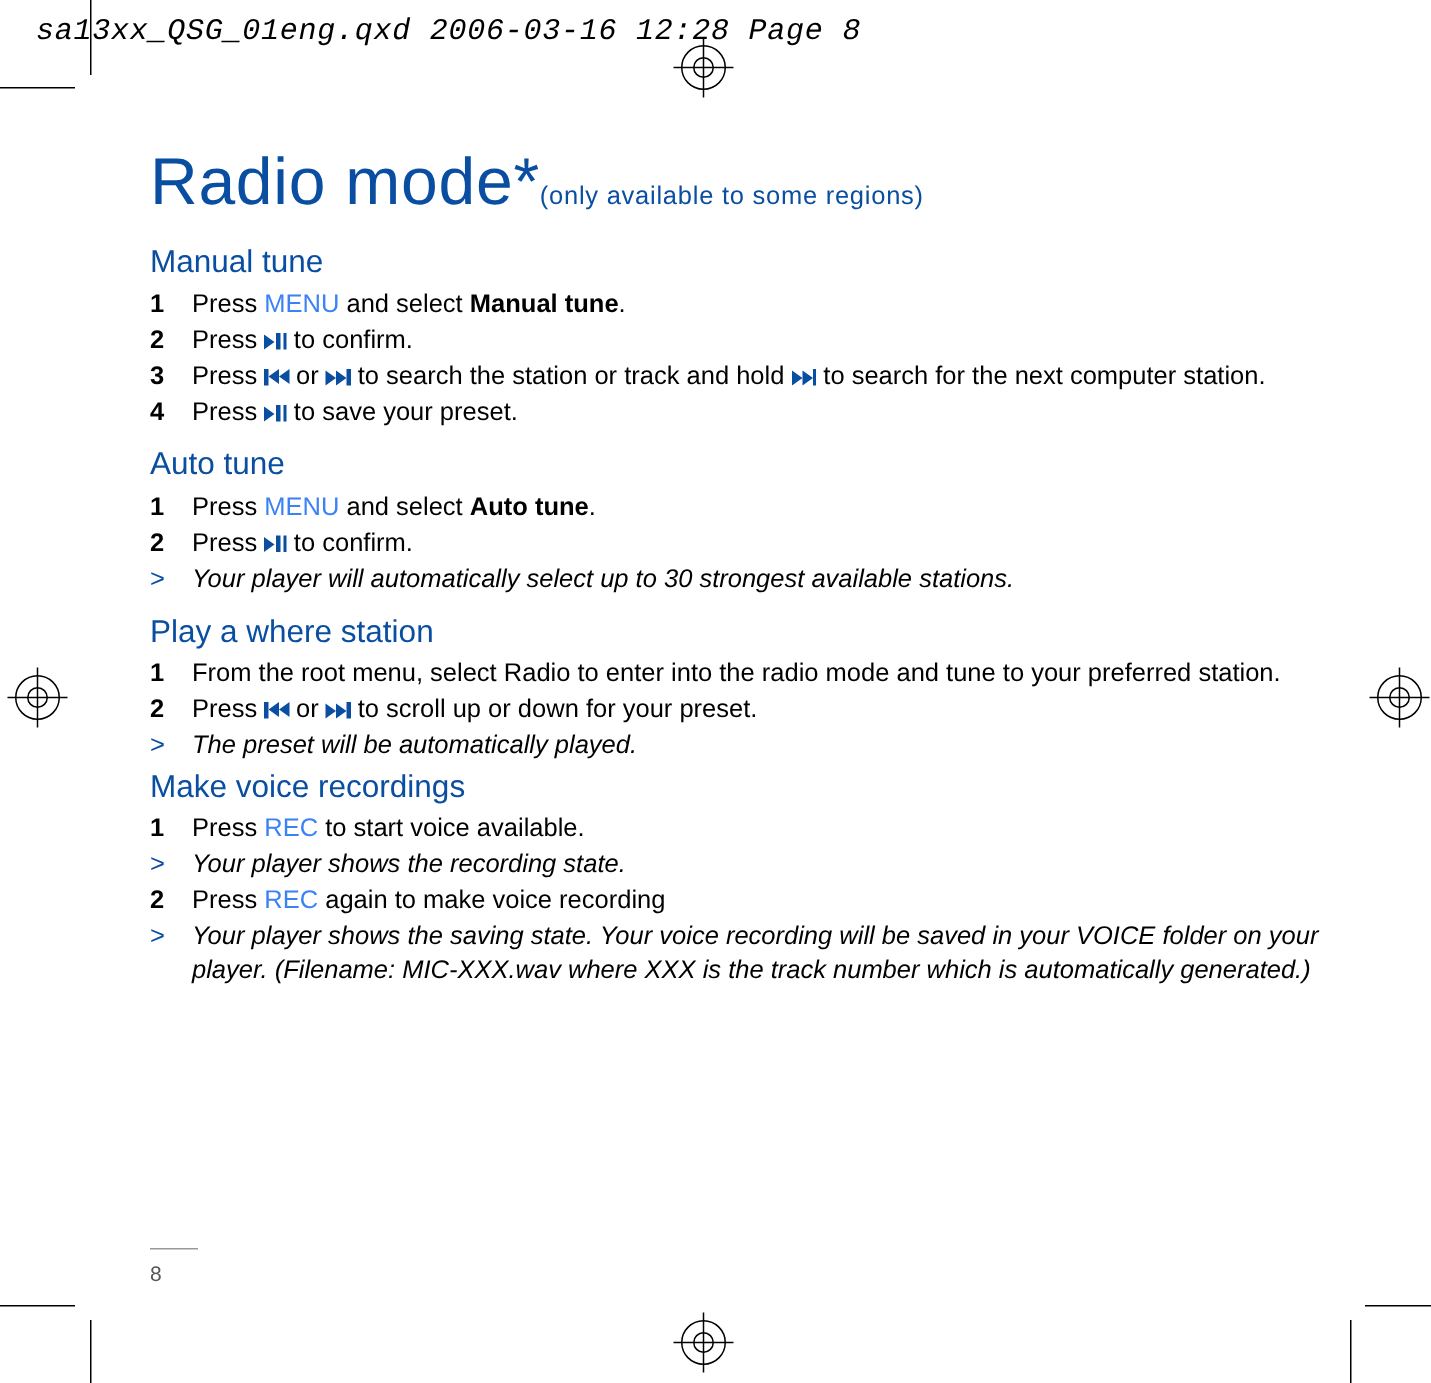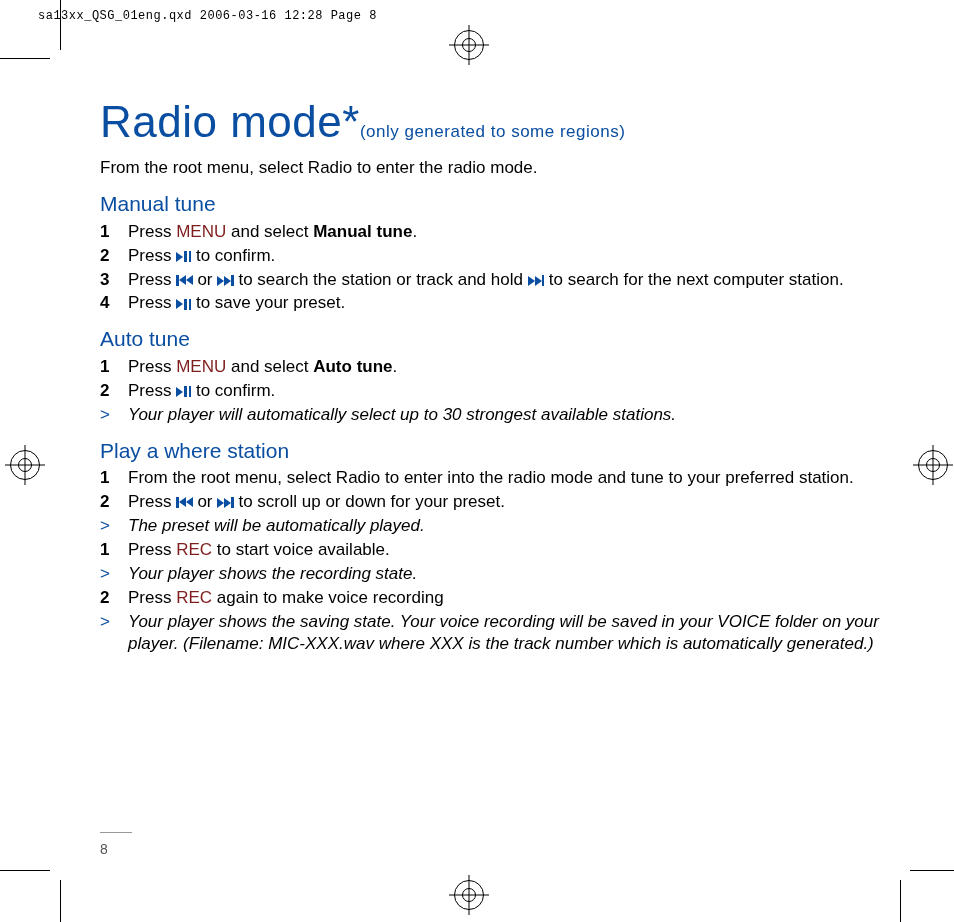--- a/index.html
+++ b/index.html
@@ -10,24 +10,25 @@
     width: 954px;
     height: 922px;
     position: relative;
     color: #000;
     font-size: 17px;
     line-height: 1.35;
   }
   .header-slug {
     position: absolute;
     top: 8px;
-    left: 38px;
+    left: 24px;
     font-family: "Courier New", monospace;
-    font-size: 12px;
+    font-size: 20px;
     letter-spacing: 0.5px;
+    font-style: italic;
   }
   
   .crop-h { position:absolute; background:#000; height:1px; }
   .crop-v { position:absolute; background:#000; width:1px; }
   .reg {
     position:absolute;
     width:28px; height:28px;
     border:1px solid #000;
     border-radius:50%;
   }
@@ -71,21 +72,21 @@
     padding: 0;
     margin: 0;
   }
   ol > li {
     display: flex;
     gap: 14px;
     margin: 1px 0;
   }
   ol > li .num { font-weight:700; min-width:14px; }
   ol > li .gt  { color:#0a4ea2; min-width:14px; }
-  .blue { color:#7f1d1d;margin-top:48px; }
+  .blue { color:#3b82f6;margin-top:48px; }
   .bold { font-weight:700; }
   .ital { font-style: italic; }
   .icon {
     display:inline-flex;
     align-items:center;
     gap:0px;
     position:relative;
     top:1px;
   }
   .tri {
@@ -142,22 +143,21 @@
   </div>
 
 <div class="crop-h" style="left:0; top:58px; width:50px;"></div>
 <div class="crop-v" style="left:60px; top:0; height:50px;"></div>
 <div class="crop-h" style="left:0; top:870px; width:50px;"></div>
 <div class="crop-v" style="left:60px; top:880px; height:42px;"></div>
 <div class="crop-h" style="right:0; top:870px; width:44px;"></div>
 <div class="crop-v" style="left:900px; top:880px; height:42px;"></div>
 
 <div class="page">
-  <h1><span>Radio mode*</span><span class="sub">(only generated to some regions)</span></h1>
-  <p>From the root menu, select Radio to enter the radio mode.</p>
+  <h1><span>Radio mode*</span><span class="sub">(only available to some regions)</span></h1>
 
   <h2>Manual tune</h2>
   <ol>
     <li>
         <span class="num">1</span>
       <span class="body"><span>Press </span><span class="blue">MENU</span><span> and select </span><span class="bold">Manual tune</span><span>.</span></span>
       </li>
     <li>
         <span class="num">2</span>
       <span class="body"><span>Press </span><span class="icon playpause">
@@ -230,20 +230,21 @@
             <span class="bar"></span>
           </span><span> to scroll up or down for your preset.</span></span>
       </li>
     <li>
         <span class="gt">&gt;</span>
       <span class="body ital">The preset will be automatically played.</span>
       </li>
   </ol>
 
 
+  <h2 style="margin-top:2px;">Make voice recordings</h2>
   <ol>
     <li>
         <span class="num">1</span>
       <span class="body"><span>Press </span><span class="blue">REC</span><span> to start voice available.</span></span>
       </li>
     <li>
         <span class="gt">&gt;</span>
       <span class="body ital">Your player shows the recording state.</span>
       </li>
     <li>

